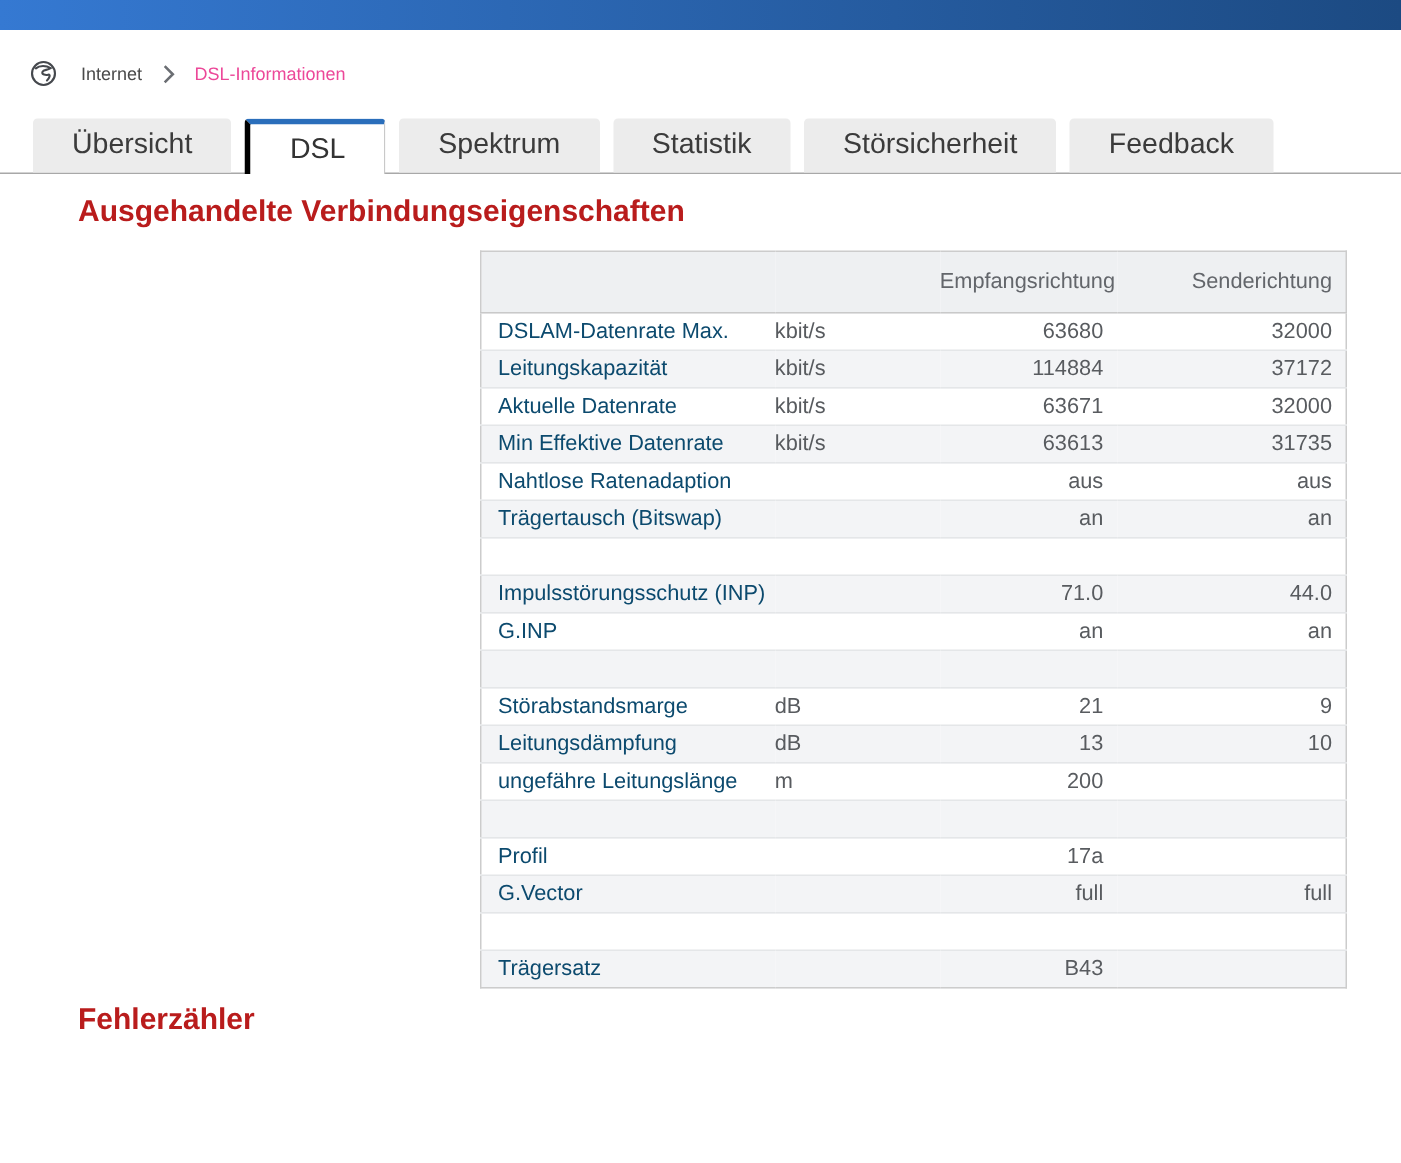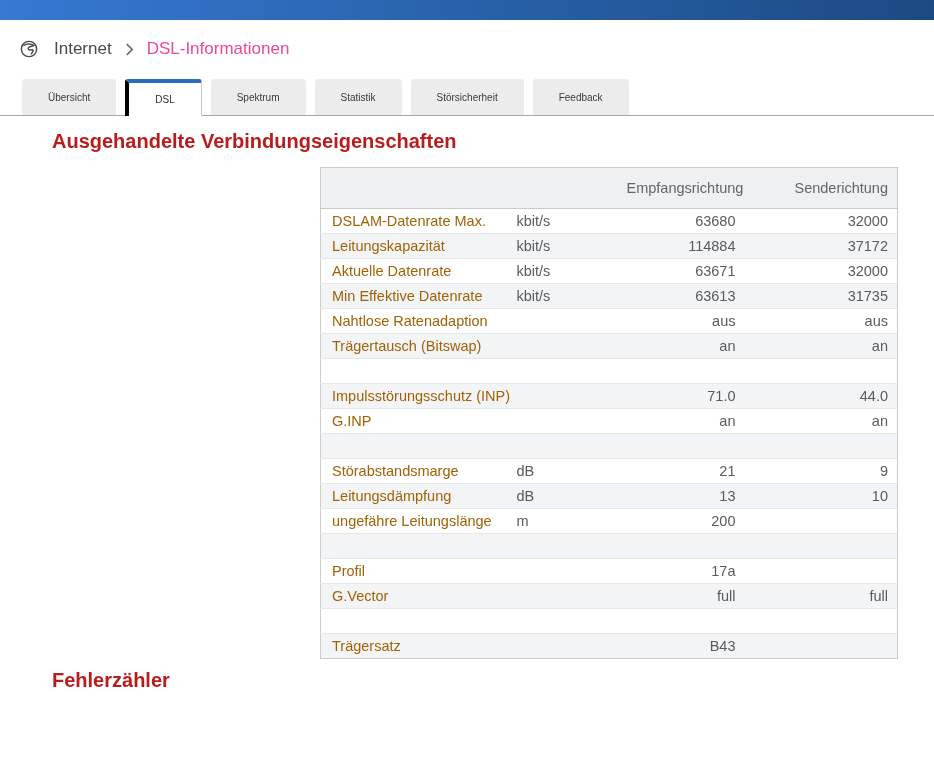--- a/index.html
+++ b/index.html
@@ -13,34 +13,34 @@
   *{box-sizing:border-box;}
   html,body{margin:0;padding:0;}
   body{
     width:934px;height:775px;overflow:hidden;background:#fff;
     font-family:"Liberation Sans","DejaVu Sans",sans-serif;
     color:#585b5f;
   }
   .topbar{height:20px;background:linear-gradient(to right,var(--topbar-left),var(--topbar-right));}
   .breadcrumb{
     display:flex;align-items:center;margin:17px 0 0 20px;height:24px;
-    font-size:17px;color:#4a4a4a;
+    font-size:12px;color:#4a4a4a;
   }
   .globe{display:flex;align-items:center;margin-right:16px;}
   .crumb-root{color:#4a4a4a;text-decoration:none;cursor:pointer;}
   .sep{display:flex;align-items:center;margin:0 13px;}
   .crumb-current{color:#ec4899;}
   .tabbar{
     display:flex;align-items:flex-end;margin-top:18px;padding-left:22px;
     border-bottom:1px solid #a8a8a8;height:37px;gap:9px;
   }
   .tab{
     height:36px;display:flex;align-items:center;justify-content:center;
     padding:13px 26px;background:var(--tab-bg);border-radius:3px 3px 0 0;
-    font-size:10px;color:#3b3b3b;cursor:pointer;white-space:nowrap;
+    font-size:19px;color:#3b3b3b;cursor:pointer;white-space:nowrap;
   }
   .tab.active{
     background:#fff;border-top:4px solid var(--accent-blue);
     border-left:4px solid #000000;border-right:1px solid #c9c9c9;
     margin-bottom:-1px;height:37px;color:#333;
   }
   .main{padding:17px 20px 0 20px;}
   .section-heading{font-size:20px;font-weight:bold;color:#b91c1c;line-height:17px;margin-left:32px;}
   .section-heading.bottom{margin-top:13px;}
   table.props{
@@ -53,21 +53,21 @@
   col.c-tx{width:153px;}
   .props thead th{
     height:41px;background:var(--thead-bg);font-weight:normal;color:#63666b;
     border-bottom:1px solid #c9c9c9;text-align:right;padding:2px 9px 2px 0;
   }
   .props td{
     height:25px;border-top:1px solid #e4e6e8;padding:2px 0;vertical-align:middle;
   }
   .props tbody tr:first-child td{border-top:none;}
   .props tbody tr:nth-child(even){background:var(--stripe-bg);}
-  td.c-label{padding-left:11px;color:#a16207;}
+  td.c-label{padding-left:11px;color:#0c4a6e;}
   td.c-unit{color:#585b5f;margin-top:36px;}
   td.c-rx,td.c-tx{text-align:right;padding-right:9px;}
 </style>
 </head>
 <body>
 
 <div class="topbar"></div>
 
 <div class="breadcrumb">
   <span class="globe">

